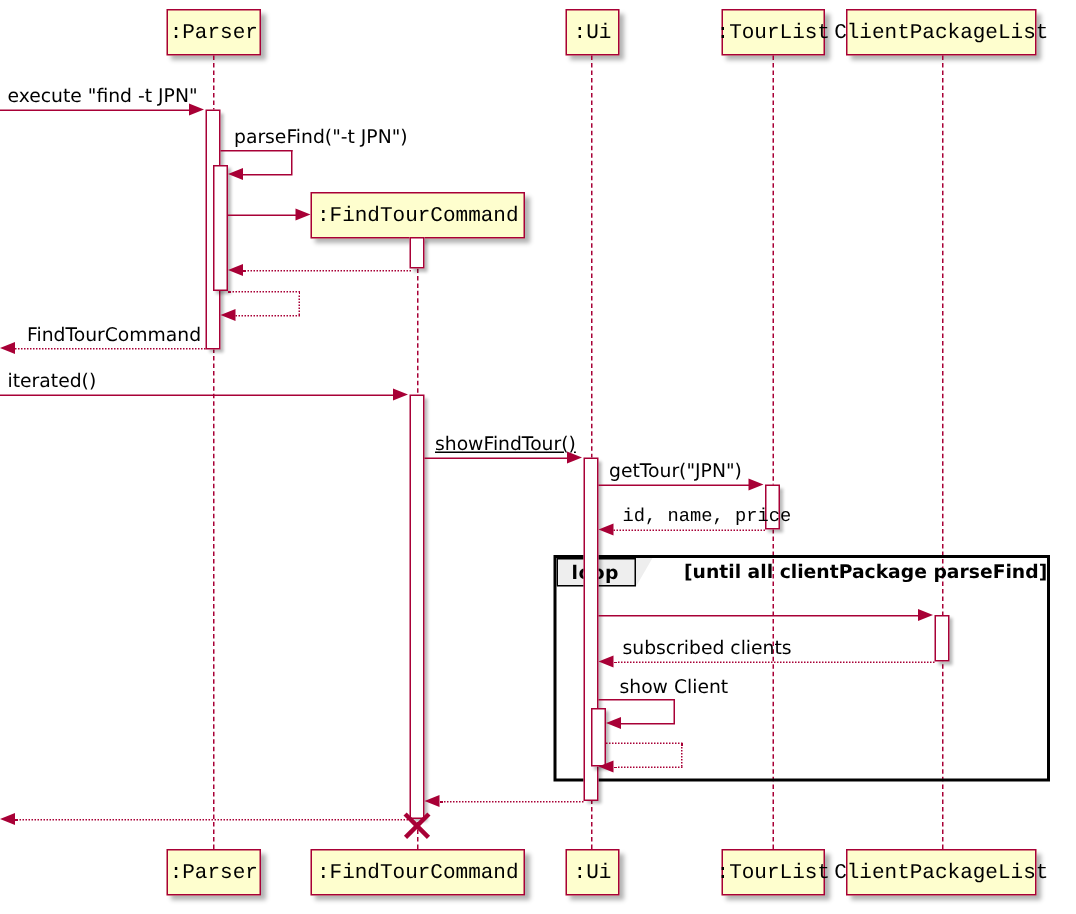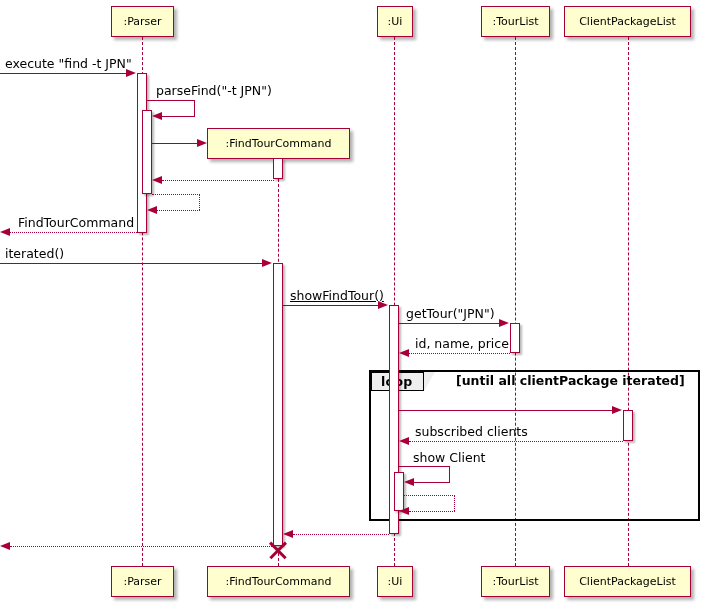--- a/index.html
+++ b/index.html
@@ -16,28 +16,29 @@
     overflow:hidden;
   }
 
   
   .participant{
     position:absolute;
     box-sizing:border-box;
     background:#FEFECE;
     border:1.5px solid #A80036;
     color:#000000;
-    font-size:11px;
+    font-size:14px;
     line-height:1;
     display:flex;
     align-items:center;
     justify-content:center;
     white-space:nowrap;
     box-shadow:3px 3px 3px rgba(0,0,0,0.30);
     letter-spacing:0px;
+    font-family:Liberation Mono, monospace;
   }
 
   
   .lifeline{
     position:absolute;
     width:0;
     border-left:1px dashed #A80036;
   }
 
   
@@ -192,21 +193,21 @@
 
   <div class="lifeline" style="left:515px;top:37px;height:529px;"></div>
 
   <div class="lifeline" style="left:628px;top:37px;height:529px;"></div>
 
   <div class="frag" style="left:369px;top:370px;width:331px;height:151px;"></div>
   <div class="frag-tab" style="left:371px;top:372px;width:53px;height:19px;">
     <span>loop</span>
   </div>
   <div class="frag-tab-clip" style="left:424px;top:372px;"></div>
-  <div class="frag-guard" style="left:456px;top:375px;">[until all clientPackage iterated]</div>
+  <div class="frag-guard" style="left:456px;top:375px;">[until all clientPackage parseFind]</div>
 
   <div class="activation" style="left:137px;top:73px;width:10px;height:160px;"></div>
 
   <div class="activation" style="left:142px;top:110px;width:10px;height:84px;"></div>
 
   <div class="activation" style="left:273px;top:158px;width:10px;height:21px;"></div>
 
   <div class="activation" style="left:273px;top:263px;width:10px;height:283px;"></div>
 
   <div class="activation" style="left:389px;top:305px;width:10px;height:229px;"></div>
@@ -247,21 +248,21 @@
   <div class="arrow right" style="left:262px;top:258.5px;"></div>
 
   <div class="msg-label" style="left:290px;top:290px;text-decoration:underline;">showFindTour()</div>
   <div class="msg-line" style="left:283px;top:305px;width:96px;"></div>
   <div class="arrow right" style="left:378px;top:300.5px;"></div>
 
   <div class="msg-label" style="left:406px;top:308px;">getTour("JPN")</div>
   <div class="msg-line" style="left:399px;top:323px;width:101px;"></div>
   <div class="arrow right" style="left:499px;top:318.5px;"></div>
 
-  <div class="msg-label" style="left:415px;top:338px;">id, name, price</div>
+  <div class="msg-label" style="left:415px;top:338px;font-family:Liberation Mono, monospace;">id, name, price</div>
   <div class="msg-line dotted" style="left:409px;top:353px;width:101px;"></div>
   <div class="arrow left" style="left:399px;top:348.5px;"></div>
 
   <div class="msg-line" style="left:399px;top:410px;width:214px;"></div>
   <div class="arrow right" style="left:612px;top:405.5px;"></div>
 
   <div class="msg-label" style="left:415px;top:426px;">subscribed clients</div>
   <div class="msg-line dotted" style="left:409px;top:441px;width:214px;"></div>
   <div class="arrow left" style="left:399px;top:436.5px;"></div>
 

